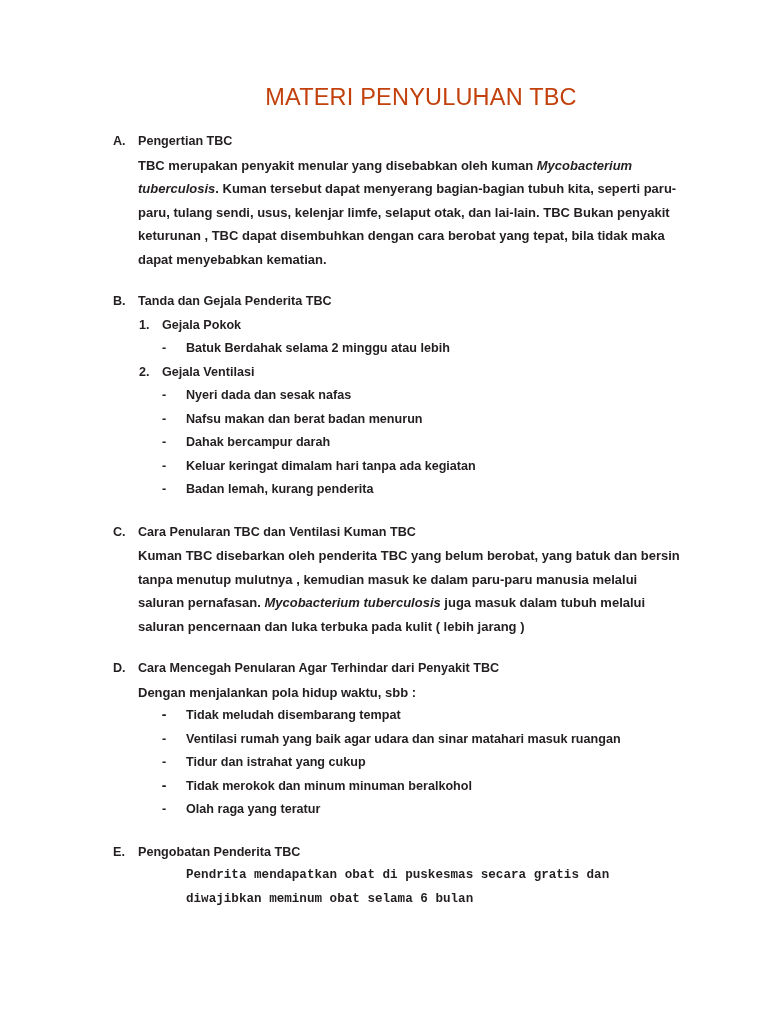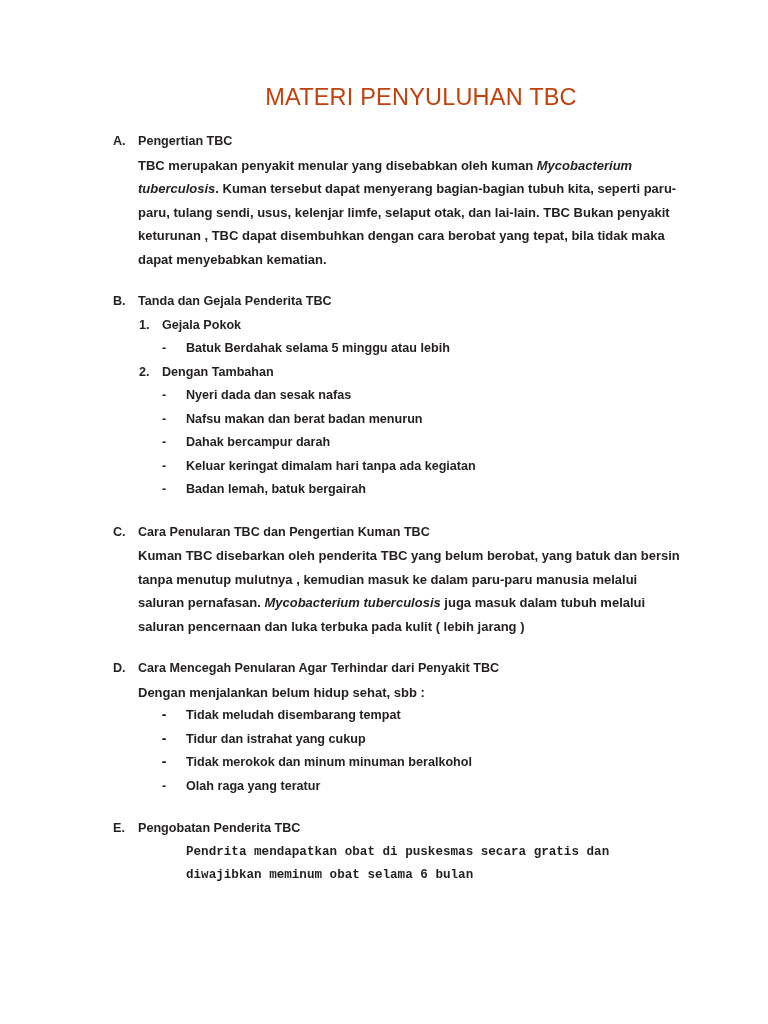--- a/index.html
+++ b/index.html
@@ -135,72 +135,73 @@
         <span class="sec-letter">B.</span>
         <span>Tanda dan Gejala Penderita TBC</span>
       </div>
 
       <div class="numitem">
         <span class="num">1.</span>
         <span>Gejala Pokok</span>
       </div>
       <div class="dashitem">
         <span class="dash">-</span>
-        <span>Batuk Berdahak selama 5 minggu atau lebih</span>
+        <span>Batuk Berdahak selama 2 minggu atau lebih</span>
       </div>
 
       <div class="numitem">
         <span class="num">2.</span>
-        <span>Dengan  Tambahan</span>
+        <span>Gejala  Ventilasi</span>
       </div>
       <div class="dashitem">
         <span class="dash">-</span>
         <span>Nyeri dada dan sesak nafas</span>
       </div>
       <div class="dashitem">
         <span class="dash">-</span>
         <span>Nafsu makan dan berat badan menurun</span>
       </div>
       <div class="dashitem">
         <span class="dash">-</span>
         <span>Dahak bercampur darah</span>
       </div>
       <div class="dashitem">
         <span class="dash">-</span>
         <span>Keluar keringat dimalam hari tanpa ada kegiatan</span>
       </div>
       <div class="dashitem">
         <span class="dash">-</span>
-        <span>Badan lemah, batuk bergairah</span>
+        <span>Badan lemah, kurang penderita</span>
       </div>
     </div>
 
     <div class="section">
       <div class="sec-head">
         <span class="sec-letter">C.</span>
-        <span>Cara Penularan TBC dan Pengertian Kuman TBC</span>
+        <span>Cara Penularan TBC dan Ventilasi Kuman TBC</span>
       </div>
       <div class="para"><span>Kuman TBC disebarkan oleh penderita TBC  yang belum berobat, yang batuk dan bersin tanpa menutup mulutnya , kemudian masuk ke dalam paru-paru manusia melalui saluran pernafasan. </span><span class="ital">Mycobacterium tuberculosis</span><span> juga masuk dalam tubuh melalui saluran pencernaan dan luka terbuka pada kulit ( lebih jarang )</span></div>
     </div>
 
     <div class="section">
       <div class="sec-head">
         <span class="sec-letter">D.</span>
         <span>Cara Mencegah Penularan Agar Terhindar dari Penyakit TBC</span>
       </div>
-      <div class="para">Dengan menjalankan belum hidup sehat, sbb :</div>
+      <div class="para">Dengan menjalankan pola hidup waktu, sbb :</div>
       <div class="dashitem">
         <span class="dash">-</span>
       </div>
       <div class="dashitem">
         <span class="dash">-</span>
         <span>Tidak meludah disembarang tempat</span>
       </div>
       <div class="dashitem">
         <span class="dash">-</span>
+        <span>Ventilasi rumah yang baik agar udara dan sinar matahari masuk ruangan</span>
       </div>
       <div class="dashitem">
         <span class="dash">-</span>
         <span>Tidur dan istrahat yang cukup</span>
       </div>
       <div class="dashitem">
         <span class="dash">-</span>
       </div>
       <div class="dashitem">
         <span class="dash">-</span>

